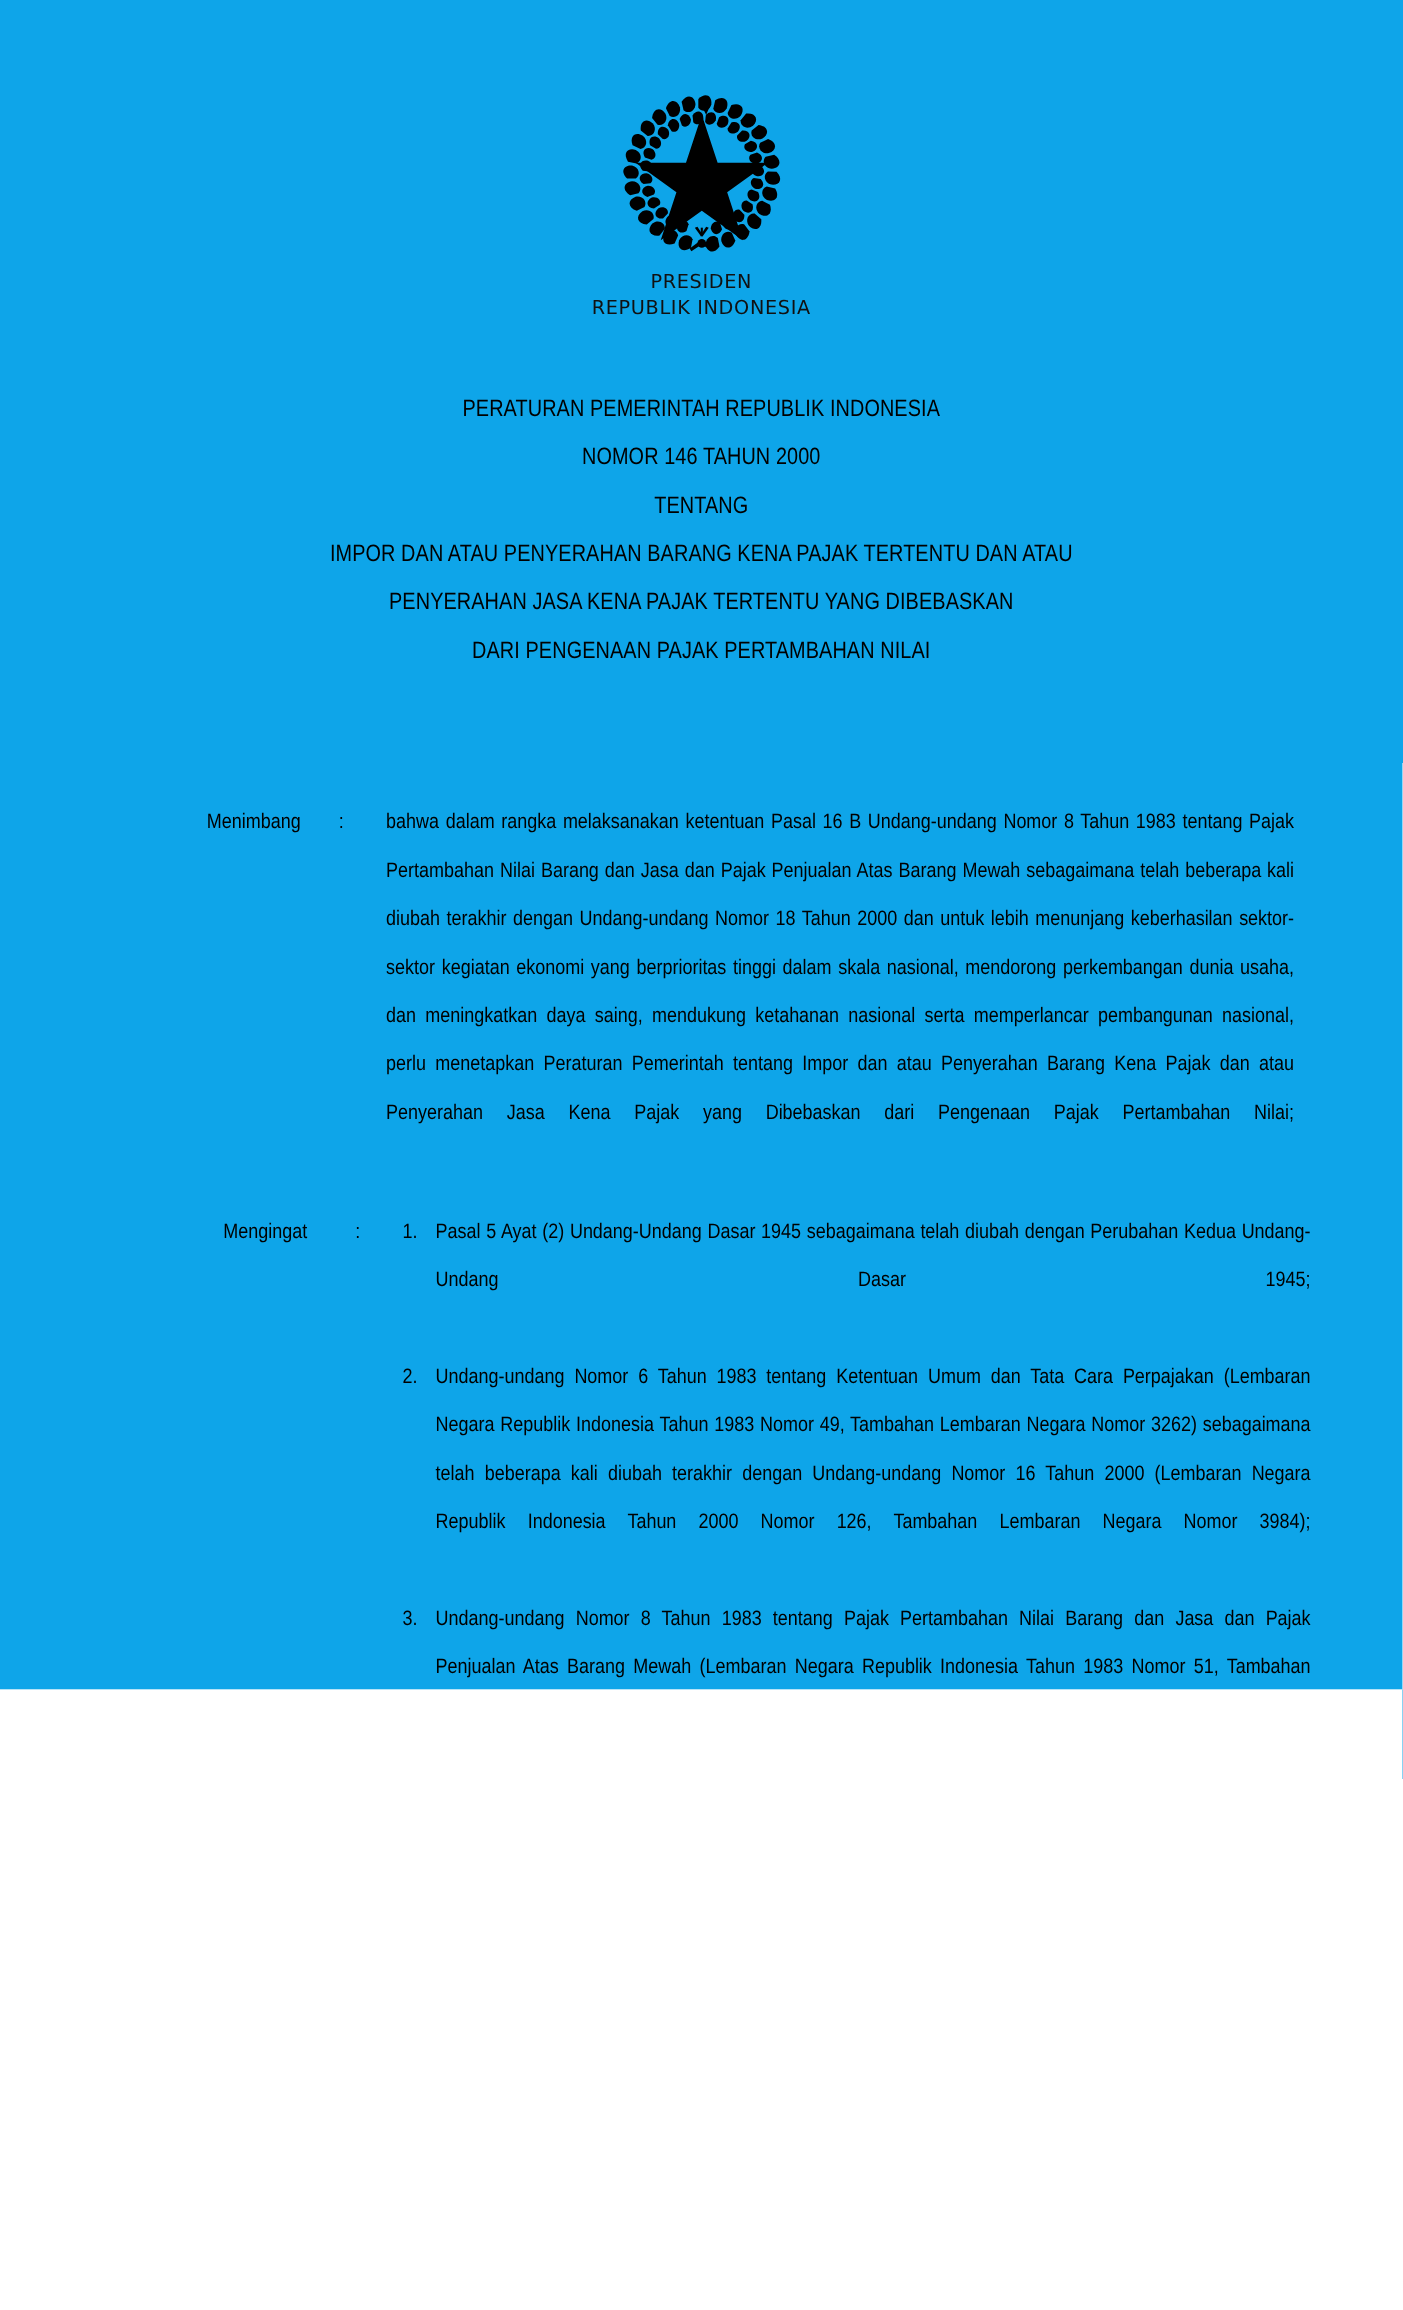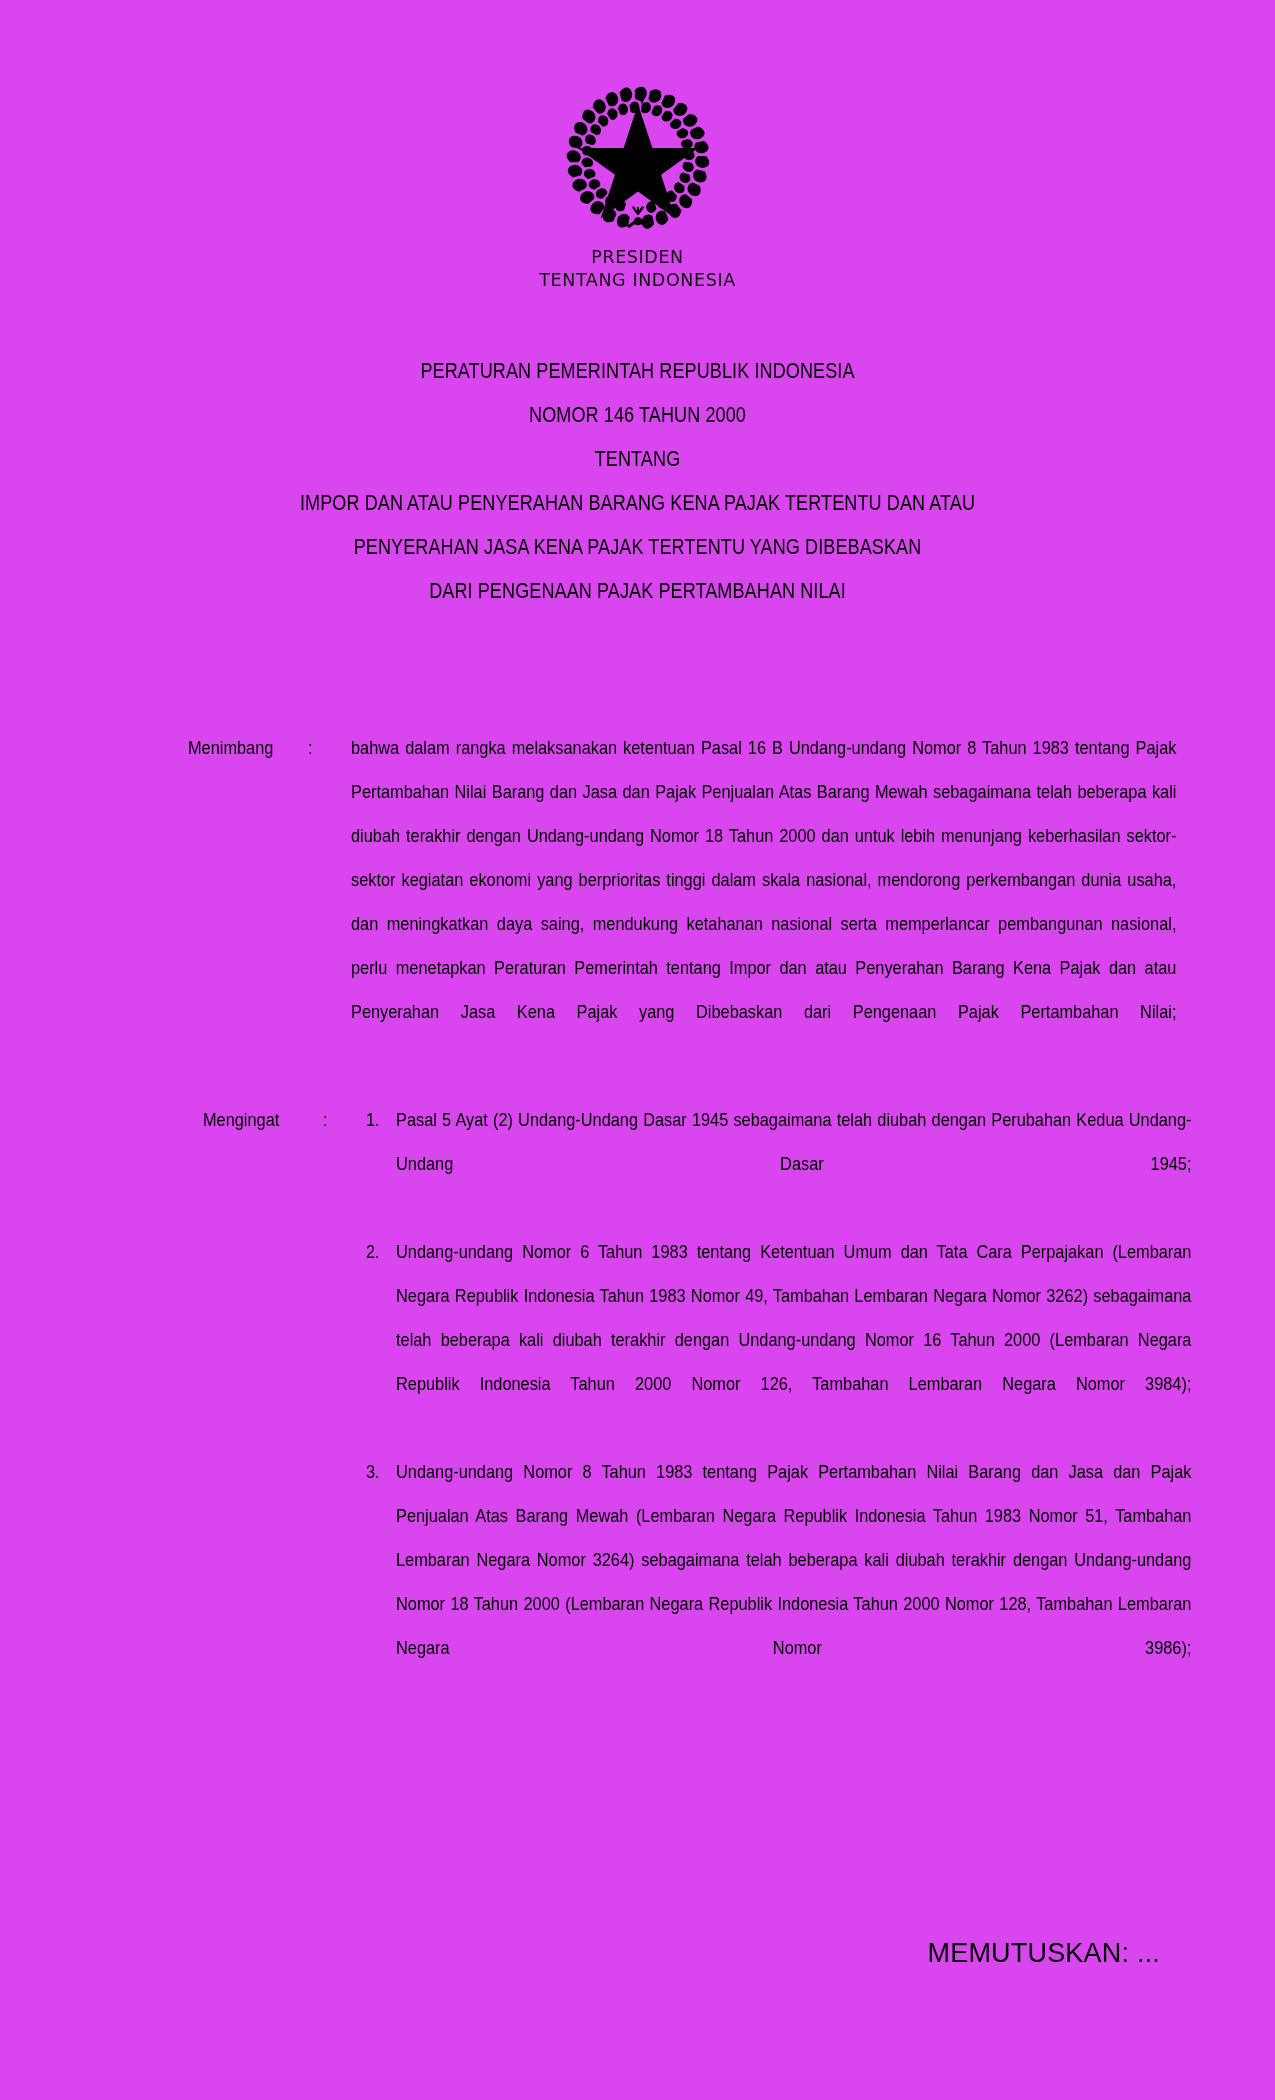--- a/index.html
+++ b/index.html
@@ -3,22 +3,22 @@
 <meta charset="utf-8">
 <style>
   html, body {
     margin: 0;
     padding: 0;
     background: #ffffff;
   }
   .page {
     position: relative;
     width: 1275px;
-    height: 2100px;
-    background: #d946ef;
+    height: 1536px;
+    background: #0ea5e9;
     margin: 0 auto;
     overflow: hidden;
     font-family: "Liberation Sans", "DejaVu Sans", sans-serif;
     color: #000000;
     -webkit-font-smoothing: antialiased;
   }
 
   
   .emblem-block {
     position: absolute;
@@ -261,21 +261,21 @@
             <rect x="-1.2" y="62" width="2.4" height="10"></rect>
           </g>
         </g>
       </g>
 
       <polygon points="100,32 118.2,87.2 176.3,87.2 129.2,121.3 147.3,176.5 100,142.4 52.7,176.5 70.8,121.3 23.7,87.2 81.8,87.2" fill="#000"></polygon>
     </svg>
 
     <div class="emblem-caption">
       <div>PRESIDEN</div>
-      <div>TENTANG INDONESIA</div>
+      <div>REPUBLIK INDONESIA</div>
     </div>
   </div>
 
   <div class="title-block">
     <div class="title-line">PERATURAN PEMERINTAH REPUBLIK INDONESIA</div>
     <div class="title-line">NOMOR 146 TAHUN 2000</div>
     <div class="title-line">TENTANG</div>
     <div class="title-line">IMPOR DAN ATAU PENYERAHAN BARANG KENA PAJAK TERTENTU DAN ATAU</div>
     <div class="title-line">PENYERAHAN JASA KENA PAJAK TERTENTU YANG DIBEBASKAN</div>
     <div class="title-line">DARI PENGENAAN PAJAK PERTAMBAHAN NILAI</div>

